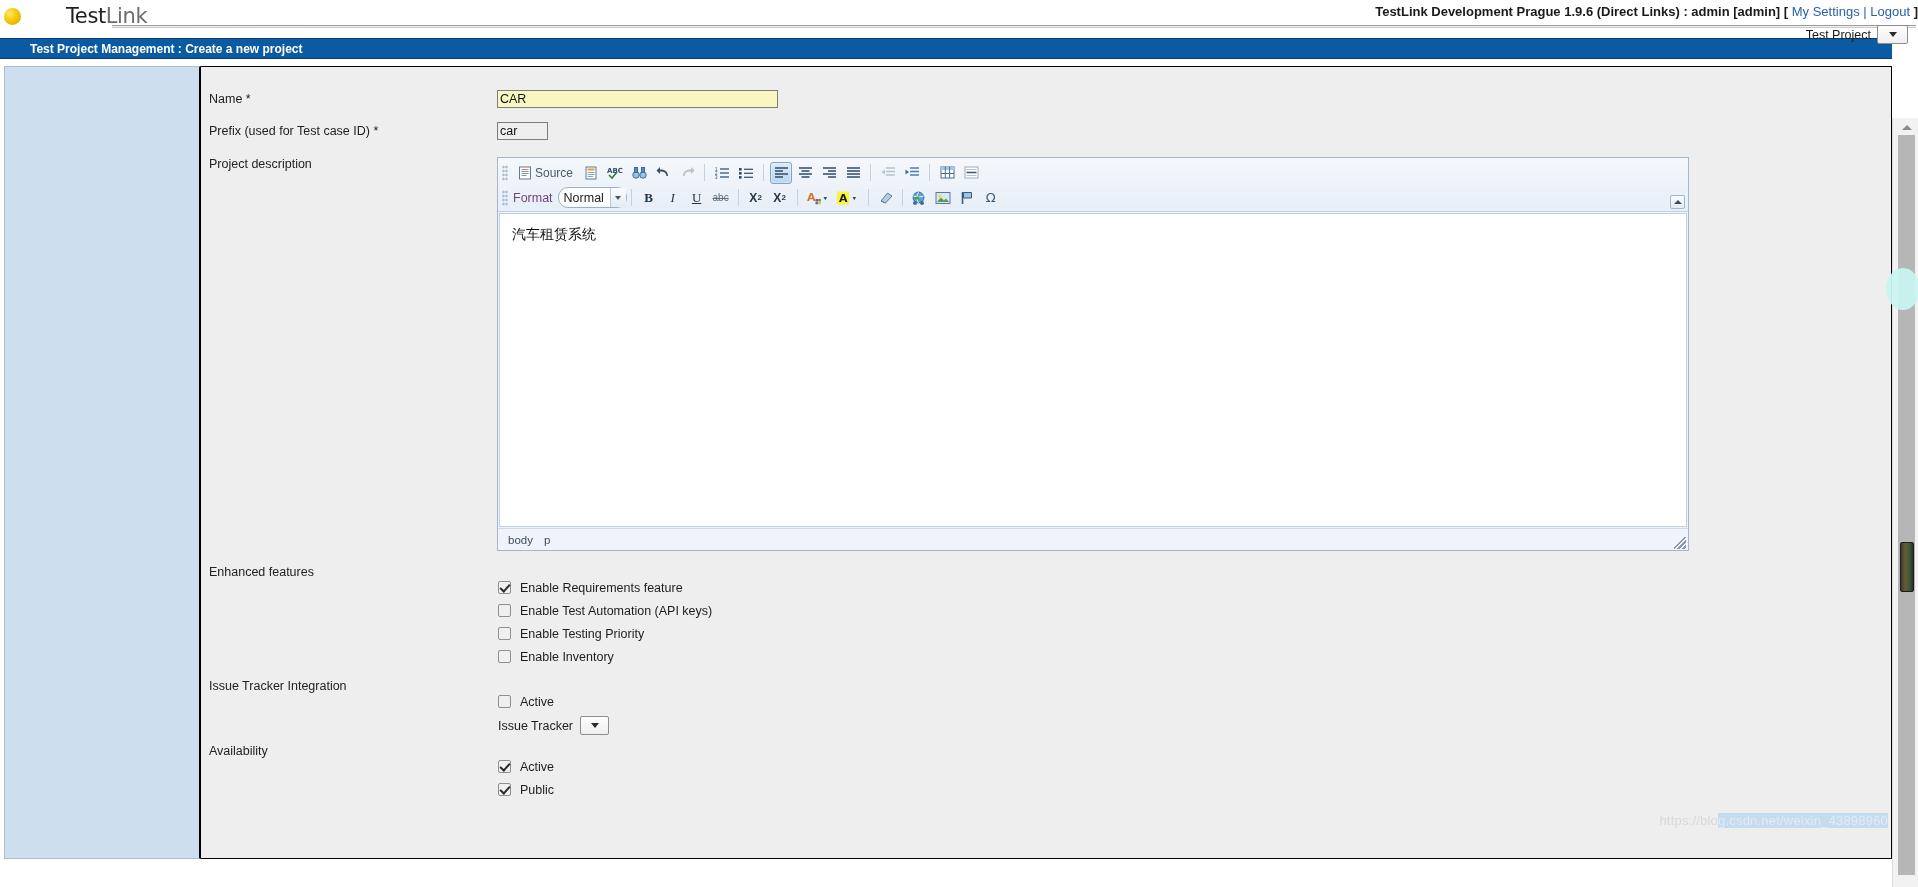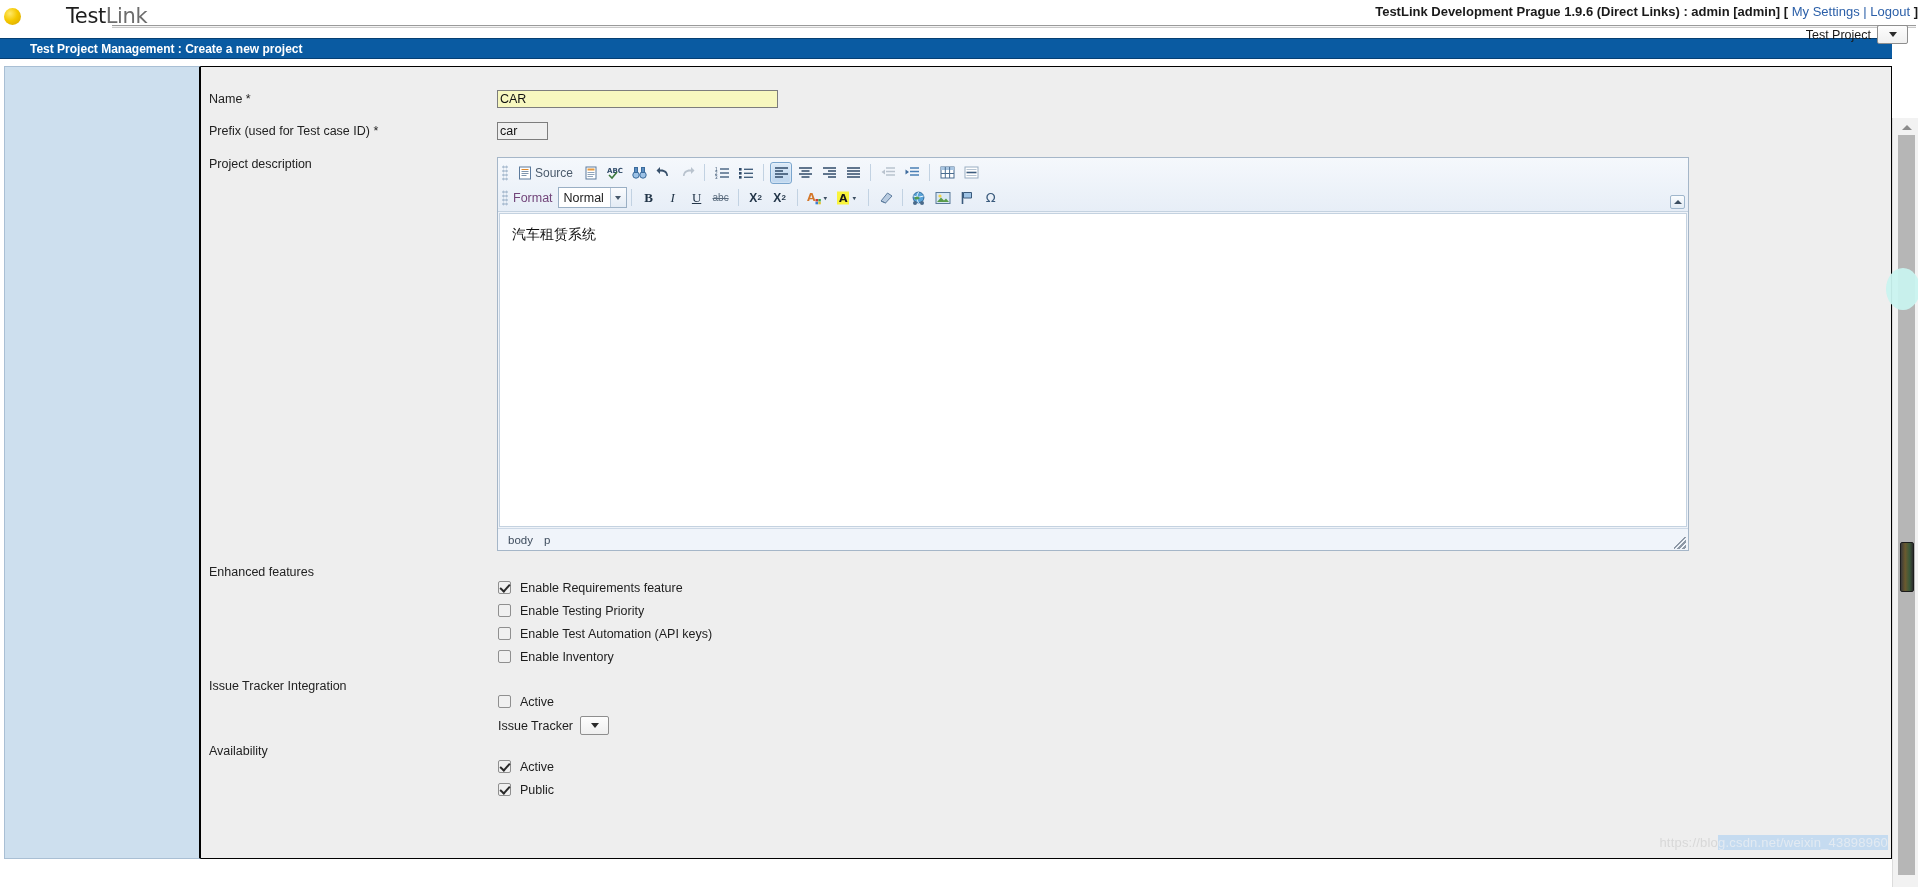--- a/index.html
+++ b/index.html
@@ -253,21 +253,21 @@
     font-size: 12.5px;
     color: #72457a;
     margin: 0 5px 0 2px;
   }
   .ck-combo {
     display: flex;
     align-items: center;
     height: 21px;
     border: 1px solid #9aafc4;
     background: #ffffff;
-    border-radius: 0;
+    border-radius: 10px;
     min-width: 69px;
     cursor: pointer;
   }
   .ck-combo .cv {
     flex: 1;
     font-size: 12.5px;
     color: #222;
     padding-left: 5px;
   }
   .ck-combo .carr {
@@ -433,21 +433,21 @@
     right: -2px; top: 150px;
     width: 34px; height: 42px;
     border-radius: 50%;
     background: #c9f3ef;
     opacity: .95;
   }
 
   
   .watermark {
     position: absolute;
-    right: 30px; bottom: 9px;
+    right: 30px; bottom: 31px;
     font-size: 13px;
     color: #d8d8d8;
     white-space: nowrap;
     letter-spacing: .2px;
     user-select: none;
   }
   .watermark .sel {
     background: #c5dbf0;
     color: #e2eaf2;
   }
@@ -753,25 +753,25 @@
       <div class="frow" style="margin-top:10px;">
         <div class="fr-label">Enhanced features</div>
         <div class="fr-field">
           <div class="spacer-14"></div>
           <div class="cb-line">
             <span class="cb-box on"></span>
             <span class="cb-text">Enable Requirements feature</span>
           </div>
           <div class="cb-line">
             <span class="cb-box"></span>
-            <span class="cb-text">Enable Testing Priority</span>
+            <span class="cb-text">Enable Test Automation (API keys)</span>
           </div>
           <div class="cb-line">
             <span class="cb-box"></span>
-            <span class="cb-text">Enable Test Automation (API keys)</span>
+            <span class="cb-text">Enable Testing Priority</span>
           </div>
           <div class="cb-line">
             <span class="cb-box"></span>
             <span class="cb-text">Enable Inventory</span>
           </div>
         </div>
       </div>
 
       <div class="frow" style="margin-top:7px;">
         <div class="fr-label">Issue Tracker Integration</div>

